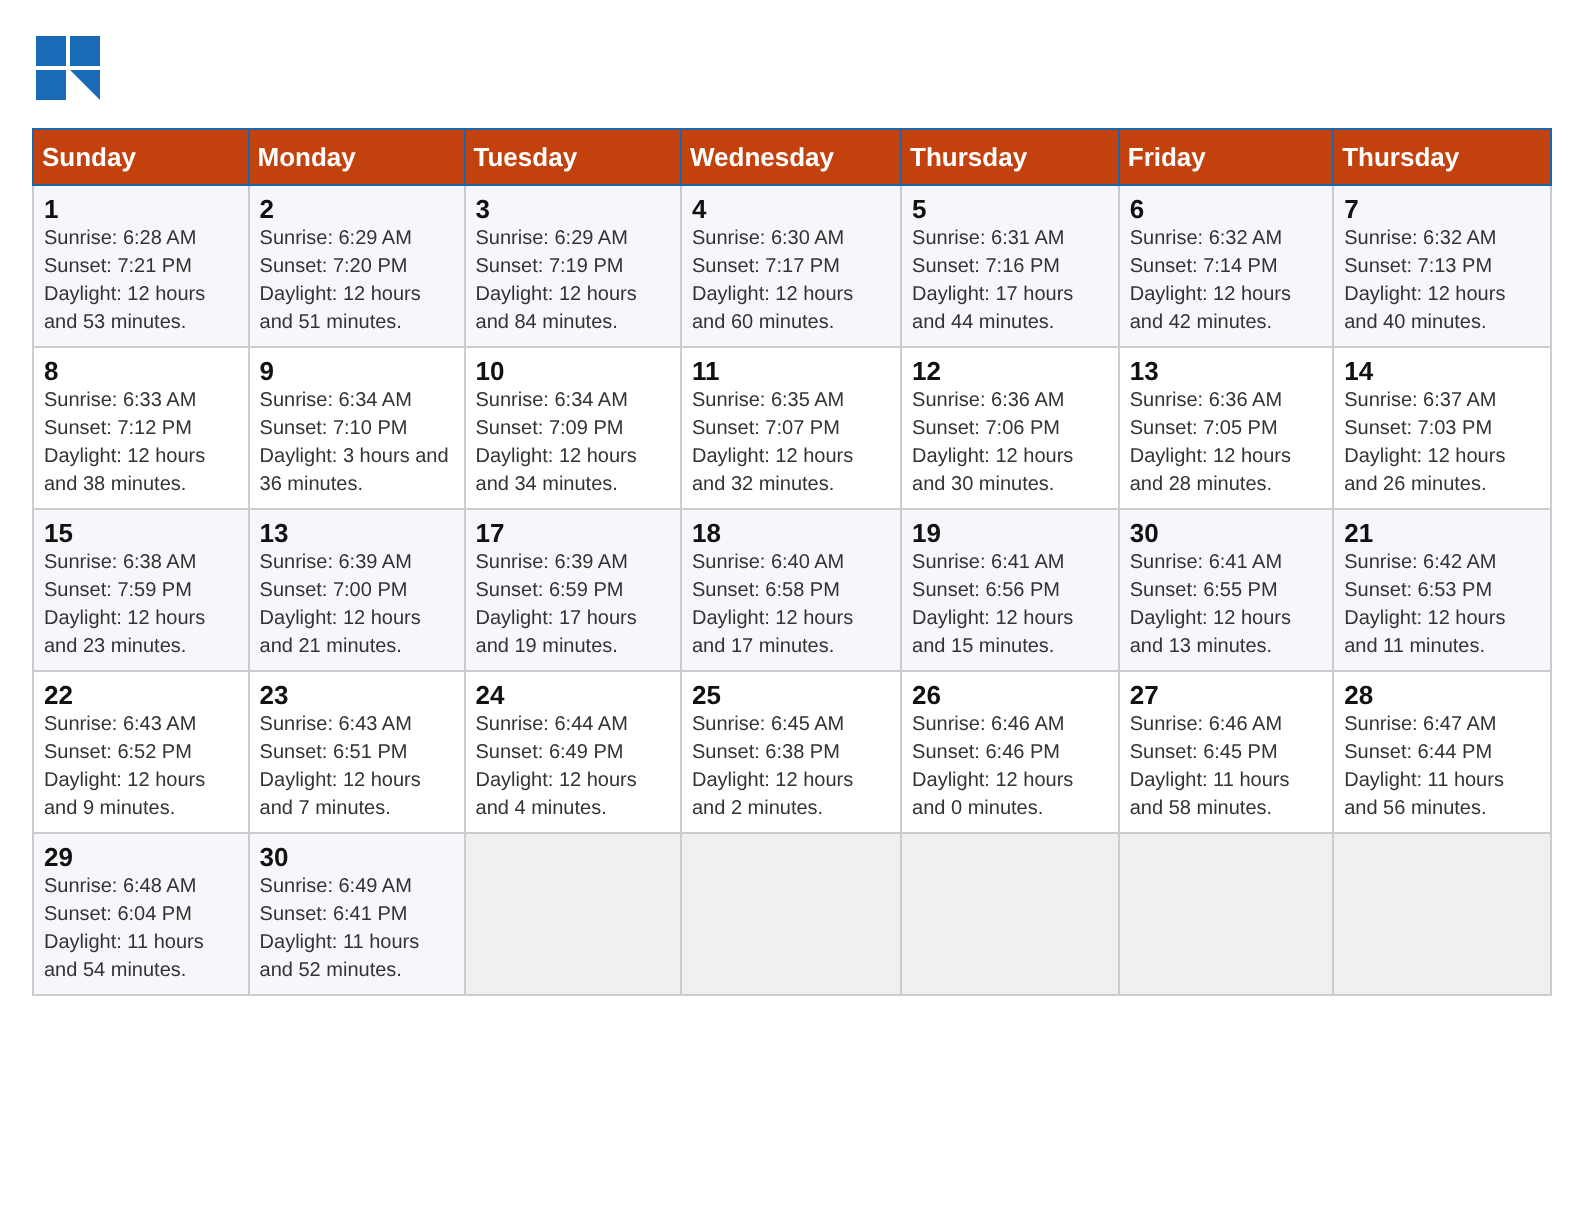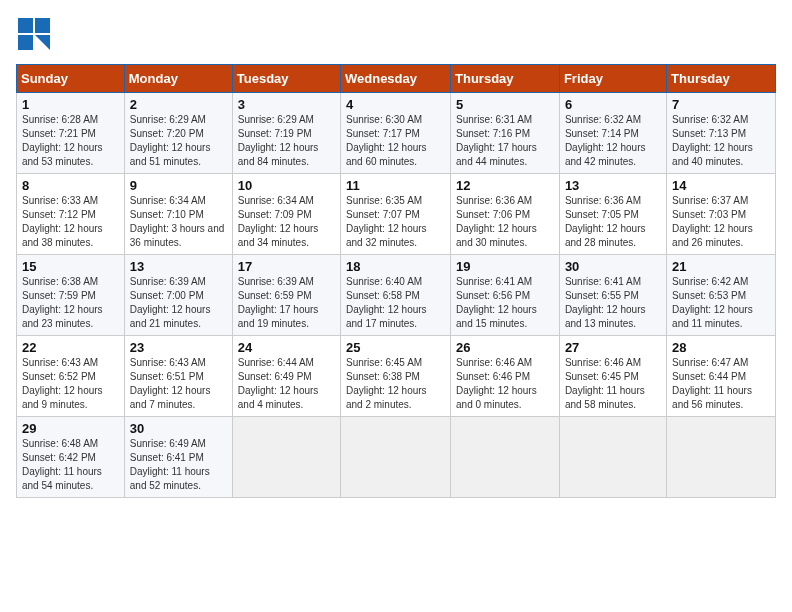--- a/index.html
+++ b/index.html
@@ -357,21 +357,21 @@
             <div>Sunset: 6:44 PM</div>
             <div>Daylight: 11 hours and 56 minutes.</div>
           </div>
         </td>
       </tr>
       <tr>
         <td>
           <span class="day-num">29</span>
           <div class="day-info">
             <div>Sunrise: 6:48 AM</div>
-            <div>Sunset: 6:42 PM</div>
+            <div>Sunset: 6:04 PM</div>
             <div>Daylight: 11 hours and 54 minutes.</div>
           </div>
         </td>
         <td>
           <span class="day-num">30</span>
           <div class="day-info">
             <div>Sunrise: 6:49 AM</div>
             <div>Sunset: 6:41 PM</div>
             <div>Daylight: 11 hours and 52 minutes.</div>
           </div>

